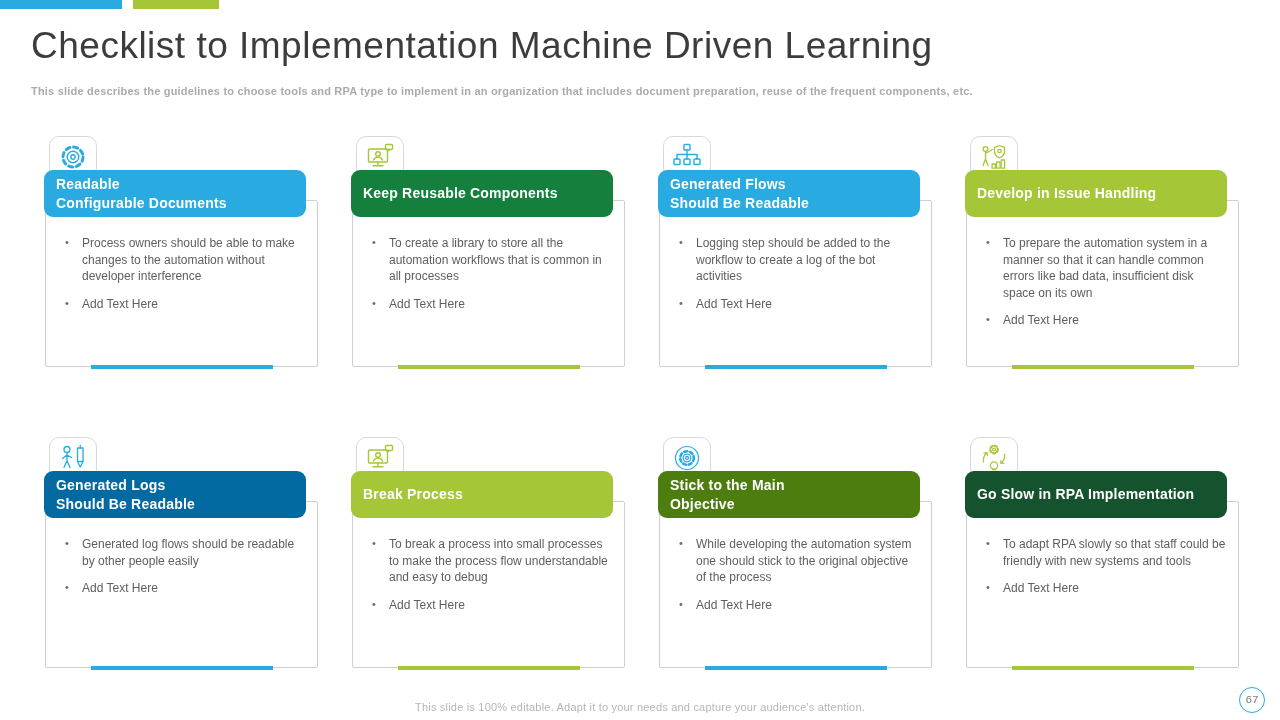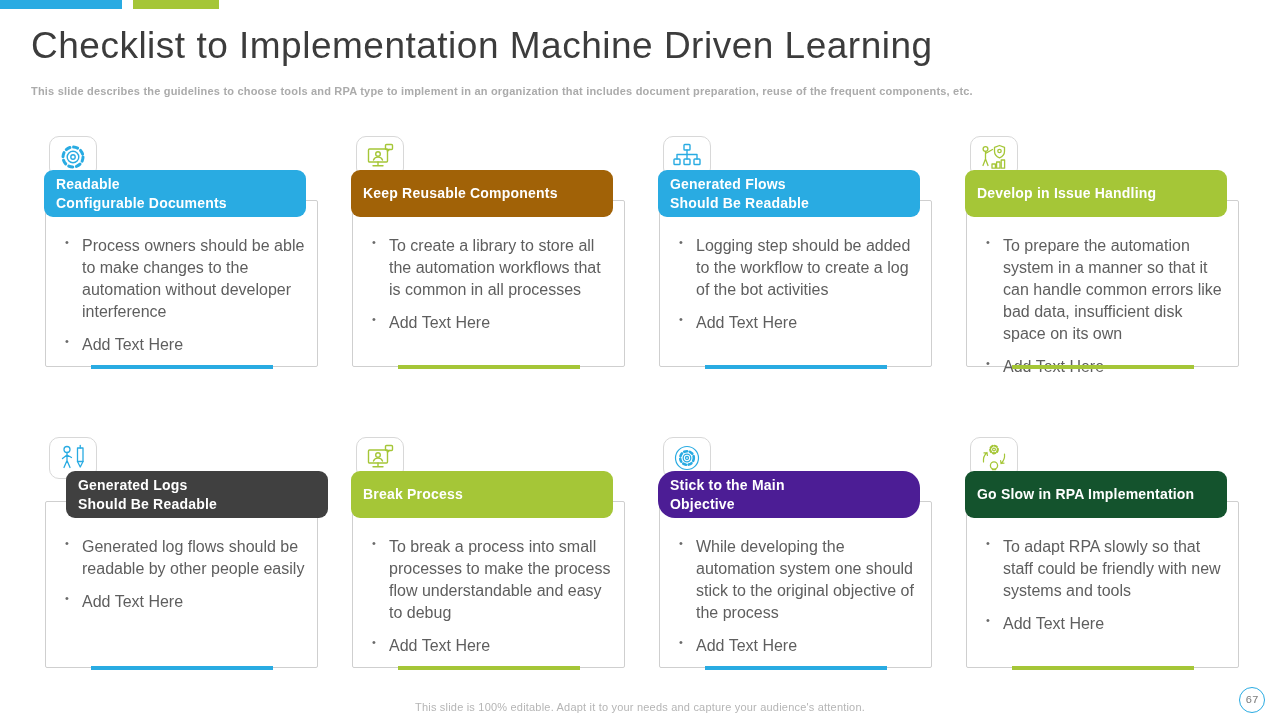--- a/index.html
+++ b/index.html
@@ -29,21 +29,21 @@
 
   .banner { position:absolute; left:-1px; top:34px; width:262px; min-height:47px; border-radius:9px;
             z-index:2; display:flex; align-items:center; padding:4px 12px;
             color:#ffffff; font-weight:bold; font-size:14px; line-height:1.3;
             white-space:pre-line; letter-spacing:0.2px; }
 
   .body { position:absolute; left:0; top:64px; width:273px; height:167px;
           background:#fff; border:1px solid #cfcfcf; border-radius:2px; }
 
   .bullets { list-style:none; margin:34px 12px 0 10px; }
-  .bullets li { position:relative; padding-left:26px; font-size:16px; line-height:1.38;
+  .bullets li { position:relative; padding-left:26px; font-size:12px; line-height:1.38;
                 color:#5e5e5e; margin-bottom:11px; }
   .bullets li::before { content:"\2022"; position:absolute; left:9px; top:0; color:#6a6a6a; font-size:11px; }
 
   .accent-line { position:absolute; bottom:-2px; left:50%; transform:translateX(-50%);
                  width:182px; height:4px; z-index:3; }
 
   .footer-text { position:absolute; left:0; top:701px; width:100%; text-align:center;
                  font-size:11px; color:#b5b5b5; letter-spacing:0.2px; }
 
   .page-badge { position:absolute; left:1239px; top:687px; width:26px; height:26px;
@@ -98,21 +98,21 @@
     <path d="M23.5 8.5 l0 1.8 l1.8 -1.8"></path>
             </svg>
           </span>
     </div>
     <div class="body">
       <ul class="bullets">
             <li>To create a library to store all the automation workflows that is common in all processes</li>
             <li>Add Text Here</li>
           </ul>
     </div>
-    <div class="banner" style="background: #a16207;">
+    <div class="banner" style="background: #15803d;">
       <span class="banner-text">Keep Reusable Components</span>
     </div>
     <div class="accent-line" style="background: rgb(165, 198, 55);"></div>
   </div>
 
   <div class="card">
     <div class="icon-box">
       <span class="icon" style="color: rgb(41, 171, 226);">
             <svg viewBox="0 0 32 32" fill="none" stroke="currentColor" stroke-linecap="round" stroke-linejoin="round" stroke-width="1.4">
     <rect x="13" y="3.5" width="6" height="5.5" rx="0.8"></rect>
@@ -176,21 +176,21 @@
     <line x1="23.25" y1="6" x2="23.25" y2="3.5"></line>
             </svg>
           </span>
     </div>
     <div class="body">
       <ul class="bullets">
             <li>Generated log flows should be readable by other people easily</li>
             <li>Add Text Here</li>
           </ul>
     </div>
-    <div class="banner" style="background: #404040; margin-left: 22px;">
+    <div class="banner" style="background: #0369a1;">
       <span class="banner-text">Generated Logs
 Should Be Readable</span>
     </div>
     <div class="accent-line" style="background: rgb(41, 171, 226);"></div>
   </div>
 
   <div class="card">
     <div class="icon-box">
       <span class="icon" style="color: rgb(165, 198, 55);">
             <svg viewBox="0 0 32 32" fill="none" stroke="currentColor" stroke-linecap="round" stroke-linejoin="round" stroke-width="1.4">
@@ -226,21 +226,21 @@
     <circle cx="16" cy="16" r="1.5" stroke-width="1.3"></circle>
             </svg>
           </span>
     </div>
     <div class="body">
       <ul class="bullets">
             <li>While developing the automation system one should stick to the original objective of the process</li>
             <li>Add Text Here</li>
           </ul>
     </div>
-    <div class="banner" style="background: #4c1d95; border-radius: 17px;">
+    <div class="banner" style="background: #4d7c0f;">
       <span class="banner-text">Stick to the Main
 Objective</span>
     </div>
     <div class="accent-line" style="background: rgb(41, 171, 226);"></div>
   </div>
 
   <div class="card">
     <div class="icon-box">
       <span class="icon" style="color: rgb(165, 198, 55);">
             <svg viewBox="0 0 32 32" fill="none" stroke="currentColor" stroke-linecap="round" stroke-linejoin="round">

